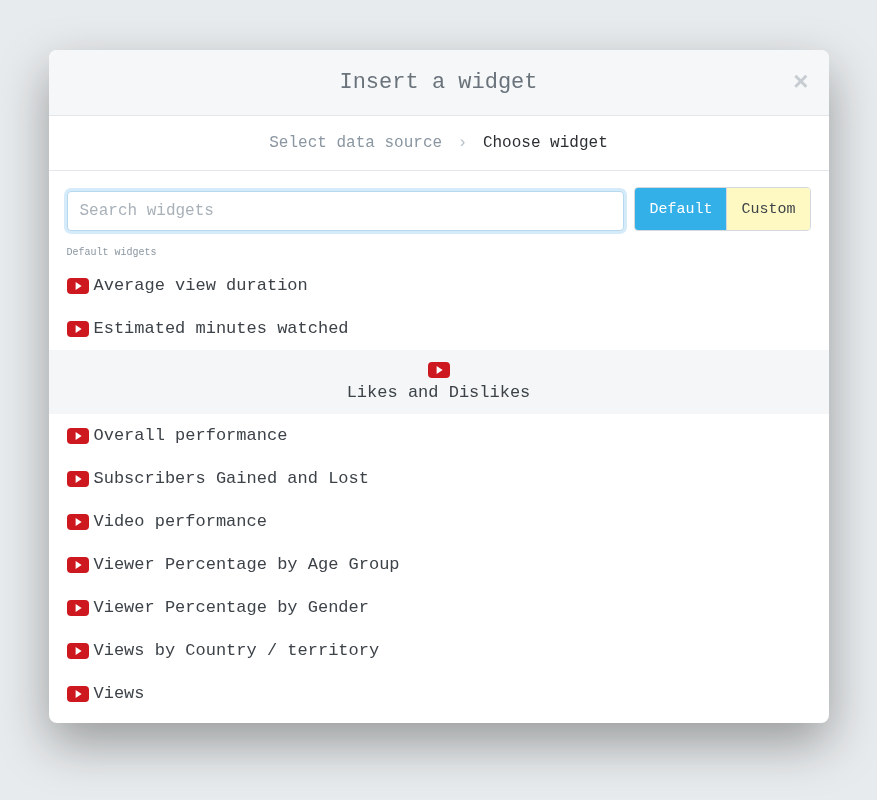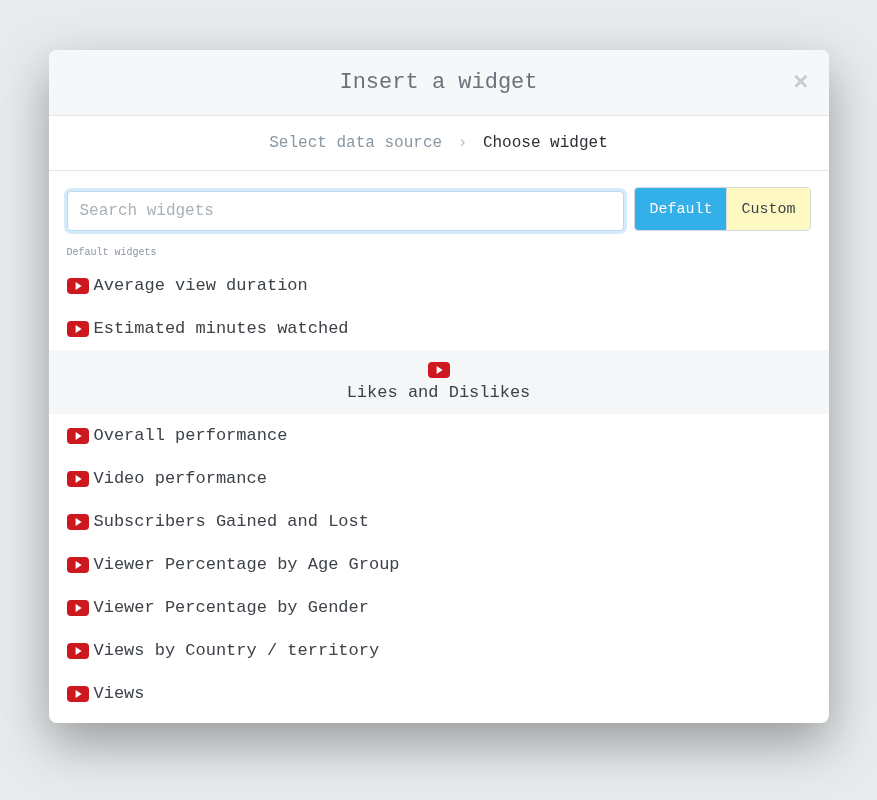--- a/index.html
+++ b/index.html
@@ -187,28 +187,28 @@
     <div class="widget-item hovered">
       <span class="yt-icon"></span>
       <span>Likes and Dislikes</span>
     </div>
     <div class="widget-item">
       <span class="yt-icon"></span>
       <span>Overall performance</span>
     </div>
     <div class="widget-item">
       <span class="yt-icon"></span>
+      <span>Subscribers Gained and Lost</span>
+    </div>
+    <div class="widget-item">
+      <span class="yt-icon"></span>
       <span>Video performance</span>
     </div>
     <div class="widget-item">
       <span class="yt-icon"></span>
-      <span>Subscribers Gained and Lost</span>
-    </div>
-    <div class="widget-item">
-      <span class="yt-icon"></span>
       <span>Viewer Percentage by Age Group</span>
     </div>
     <div class="widget-item">
       <span class="yt-icon"></span>
       <span>Viewer Percentage by Gender</span>
     </div>
     <div class="widget-item">
       <span class="yt-icon"></span>
       <span>Views by Country / territory</span>
     </div>

